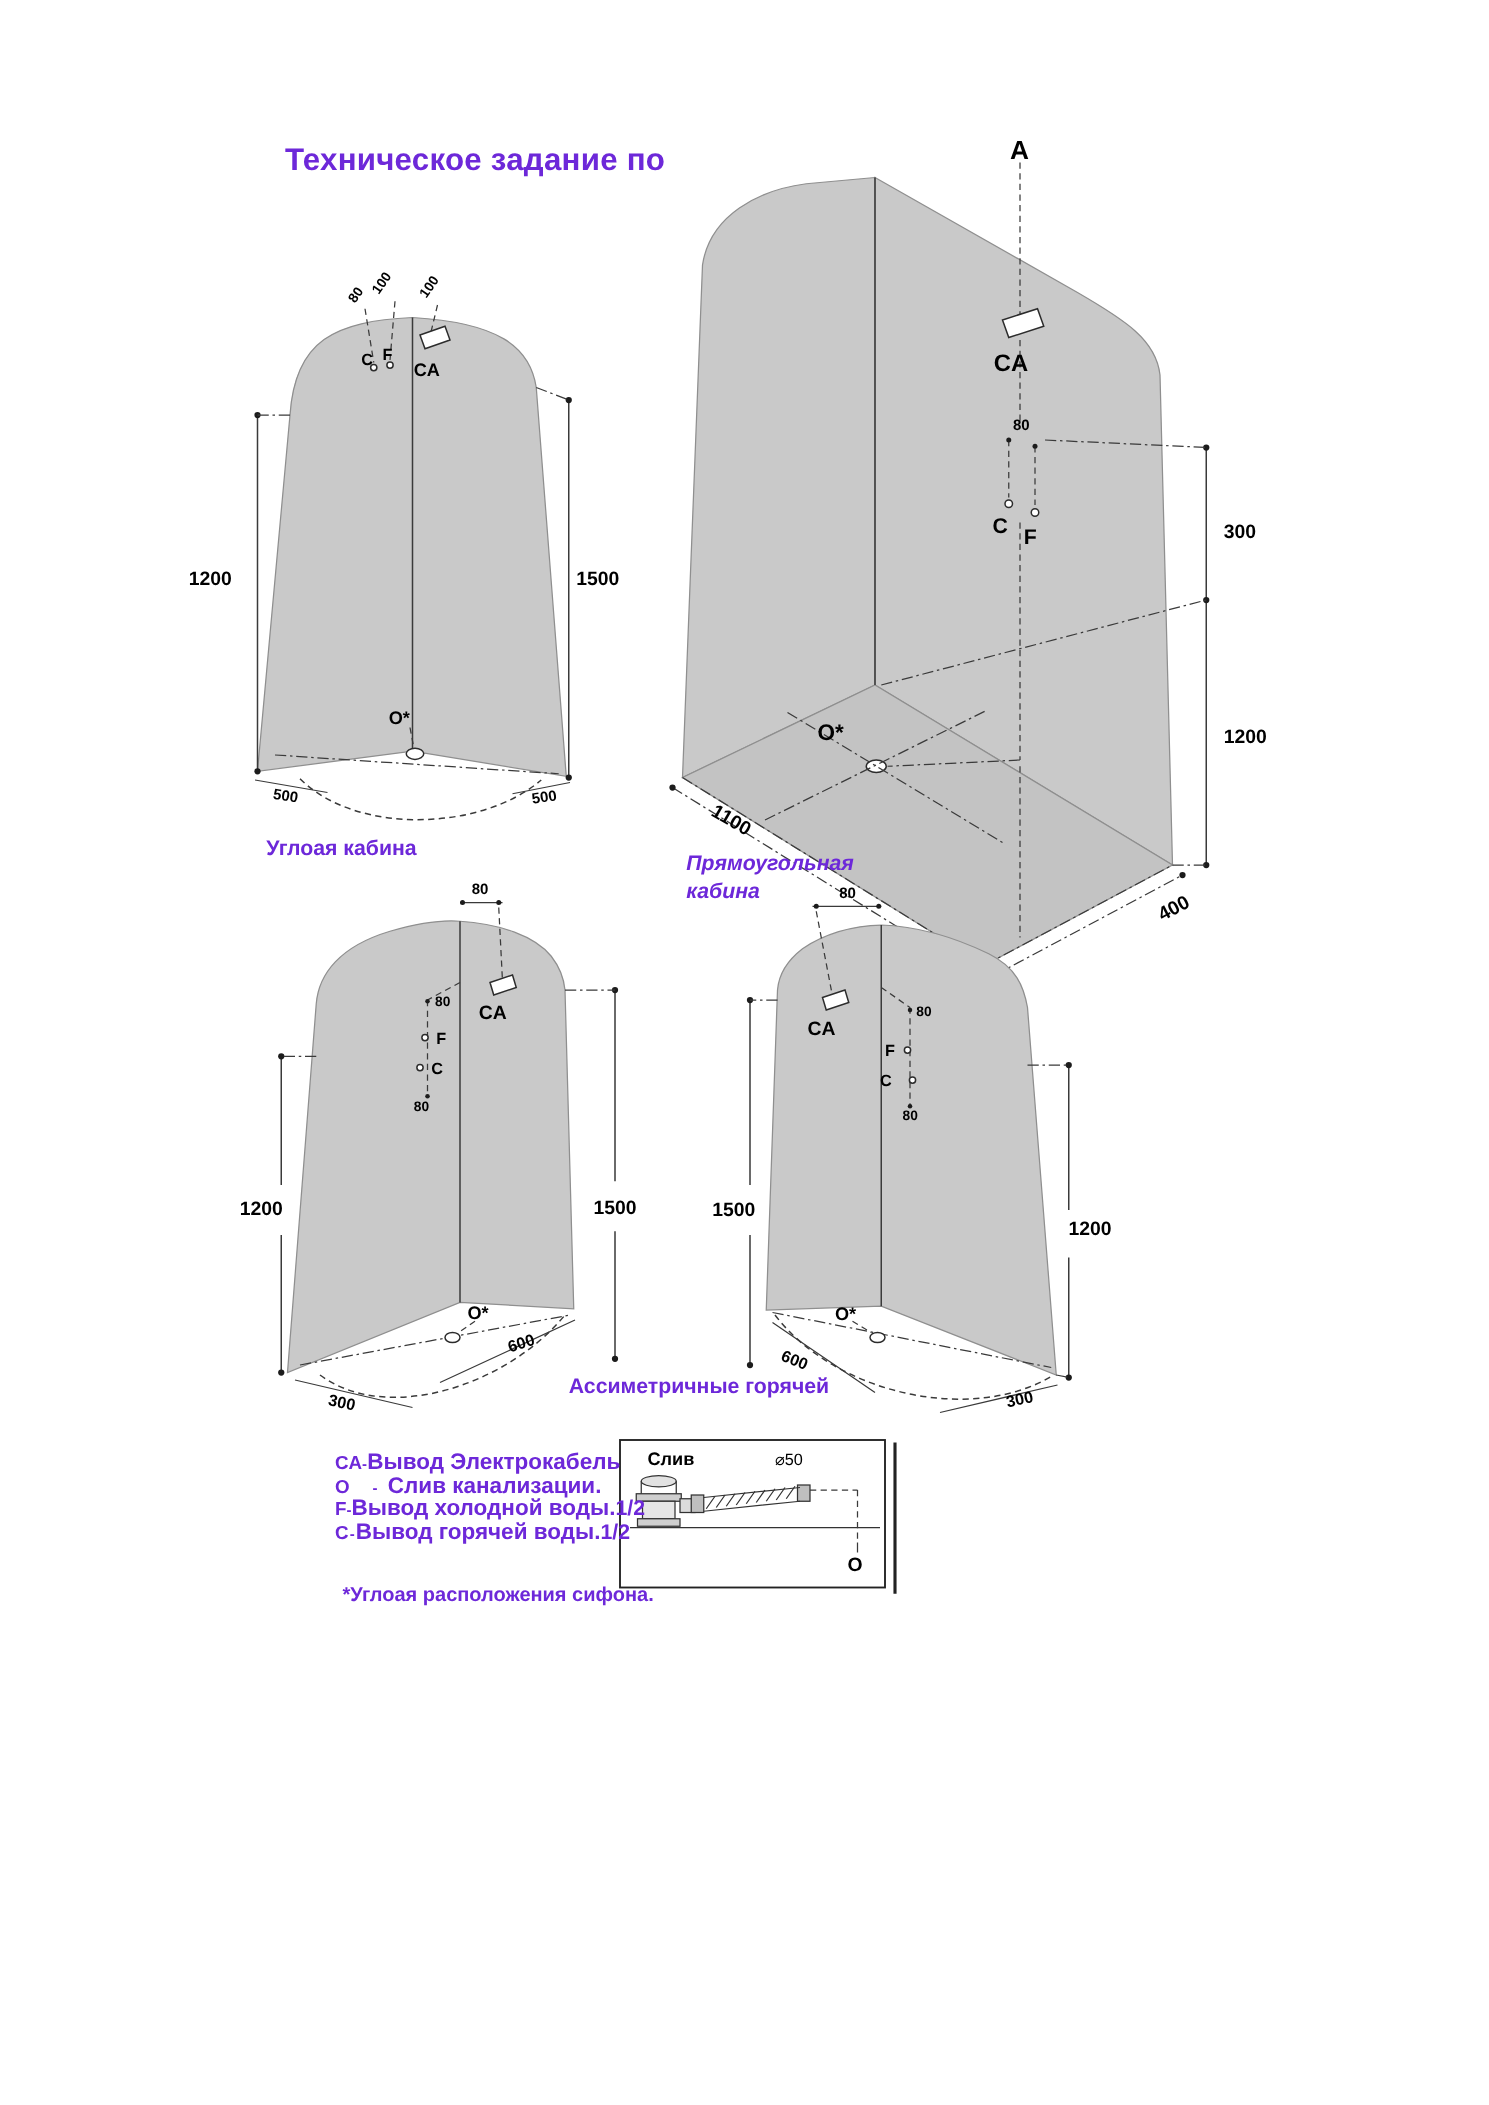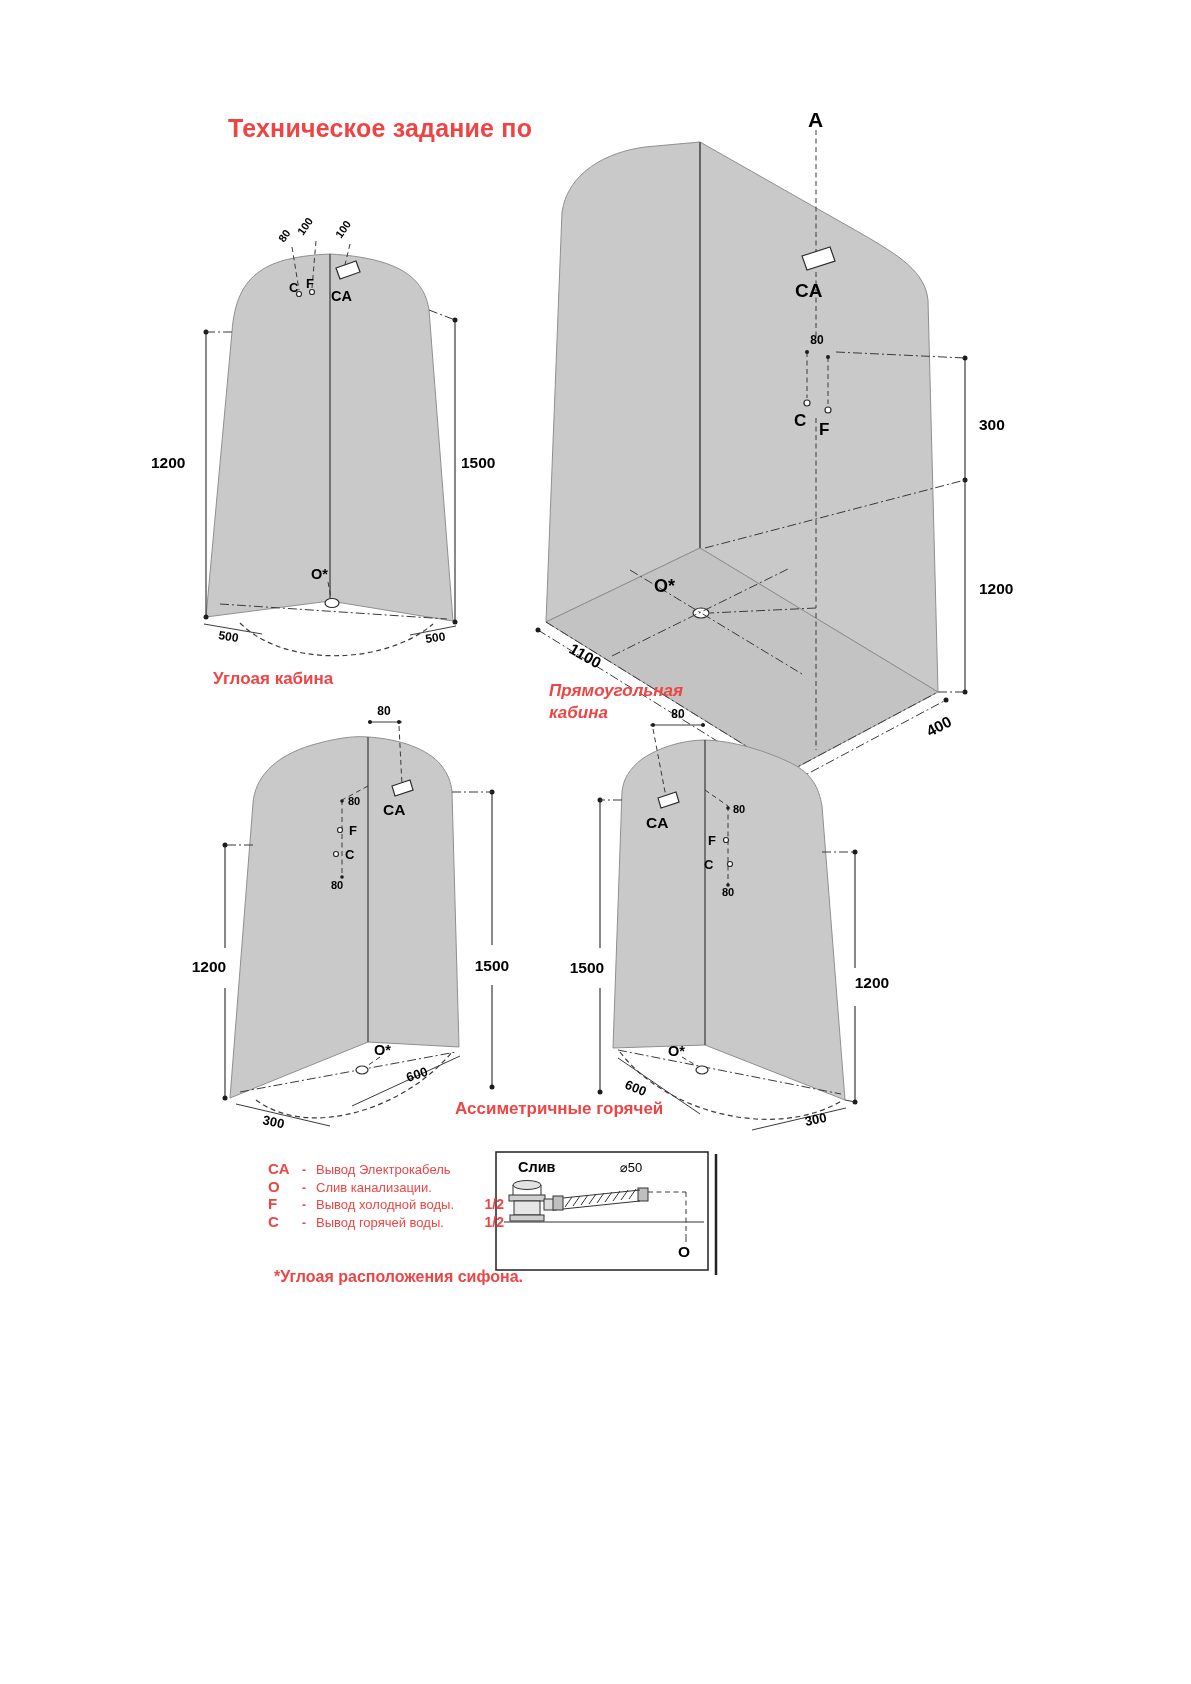--- a/index.html
+++ b/index.html
@@ -1,27 +1,27 @@
 <!DOCTYPE html>
 <html><head>
 <meta charset="utf-8">
 <style>
   html,body{margin:0;padding:0;background:#fff;}
   .page{position:relative;width:1191px;height:1396px;background:#ffffff;
-        font-family:"Liberation Sans","DejaVu Sans",sans-serif;color:#ef4444;overflow:hidden;}
+        font-family:"Liberation Sans","DejaVu Sans",sans-serif;color:#6d28d9;overflow:hidden;}
   .abs{position:absolute;}
   .title{font-size:25px;font-weight:bold;line-height:33px;letter-spacing:.2px;}
   .caption{font-size:17px;font-weight:bold;line-height:22px;}
   .footnote{font-size:16px;font-weight:bold;}
   .legend{width:236px;}
   .legend-row{display:flex;align-items:baseline;line-height:16.5px;}
   .lk{width:34px;font-weight:bold;font-size:15px;}
   .ls{width:14px;font-size:12px;font-weight:bold;}
-  .lt{font-size:13px;font-weight:normal;flex:1;white-space:nowrap;}
-  .lz{font-size:14px;font-weight:bold;width:26px;text-align:right;}
+  .lt{font-size:18px;font-weight:bold;flex:1;white-space:nowrap;}
+  .lz{font-size:17px;font-weight:bold;width:26px;text-align:right;}
   svg.stage{position:absolute;left:0;top:0;}
   svg text{font-family:"Liberation Sans","DejaVu Sans",sans-serif;fill:#000;}
   .t-b{font-weight:bold;}
   .s11{font-size:11px;} .s12{font-size:12px;} .s13{font-size:13px;}
   .s14{font-size:14.5px;} .s15{font-size:15.5px;} .s17{font-size:17px;}
   .s18{font-size:18px;} .s19{font-size:19px;} .s21{font-size:21px;}
   .ln{stroke:#3a3a3a;stroke-width:1.2;fill:none;}
   .thin{stroke-width:1;}
   .dash{stroke-dasharray:5 3.5;}
   .dashdot{stroke-dasharray:9 3 2 3;}

